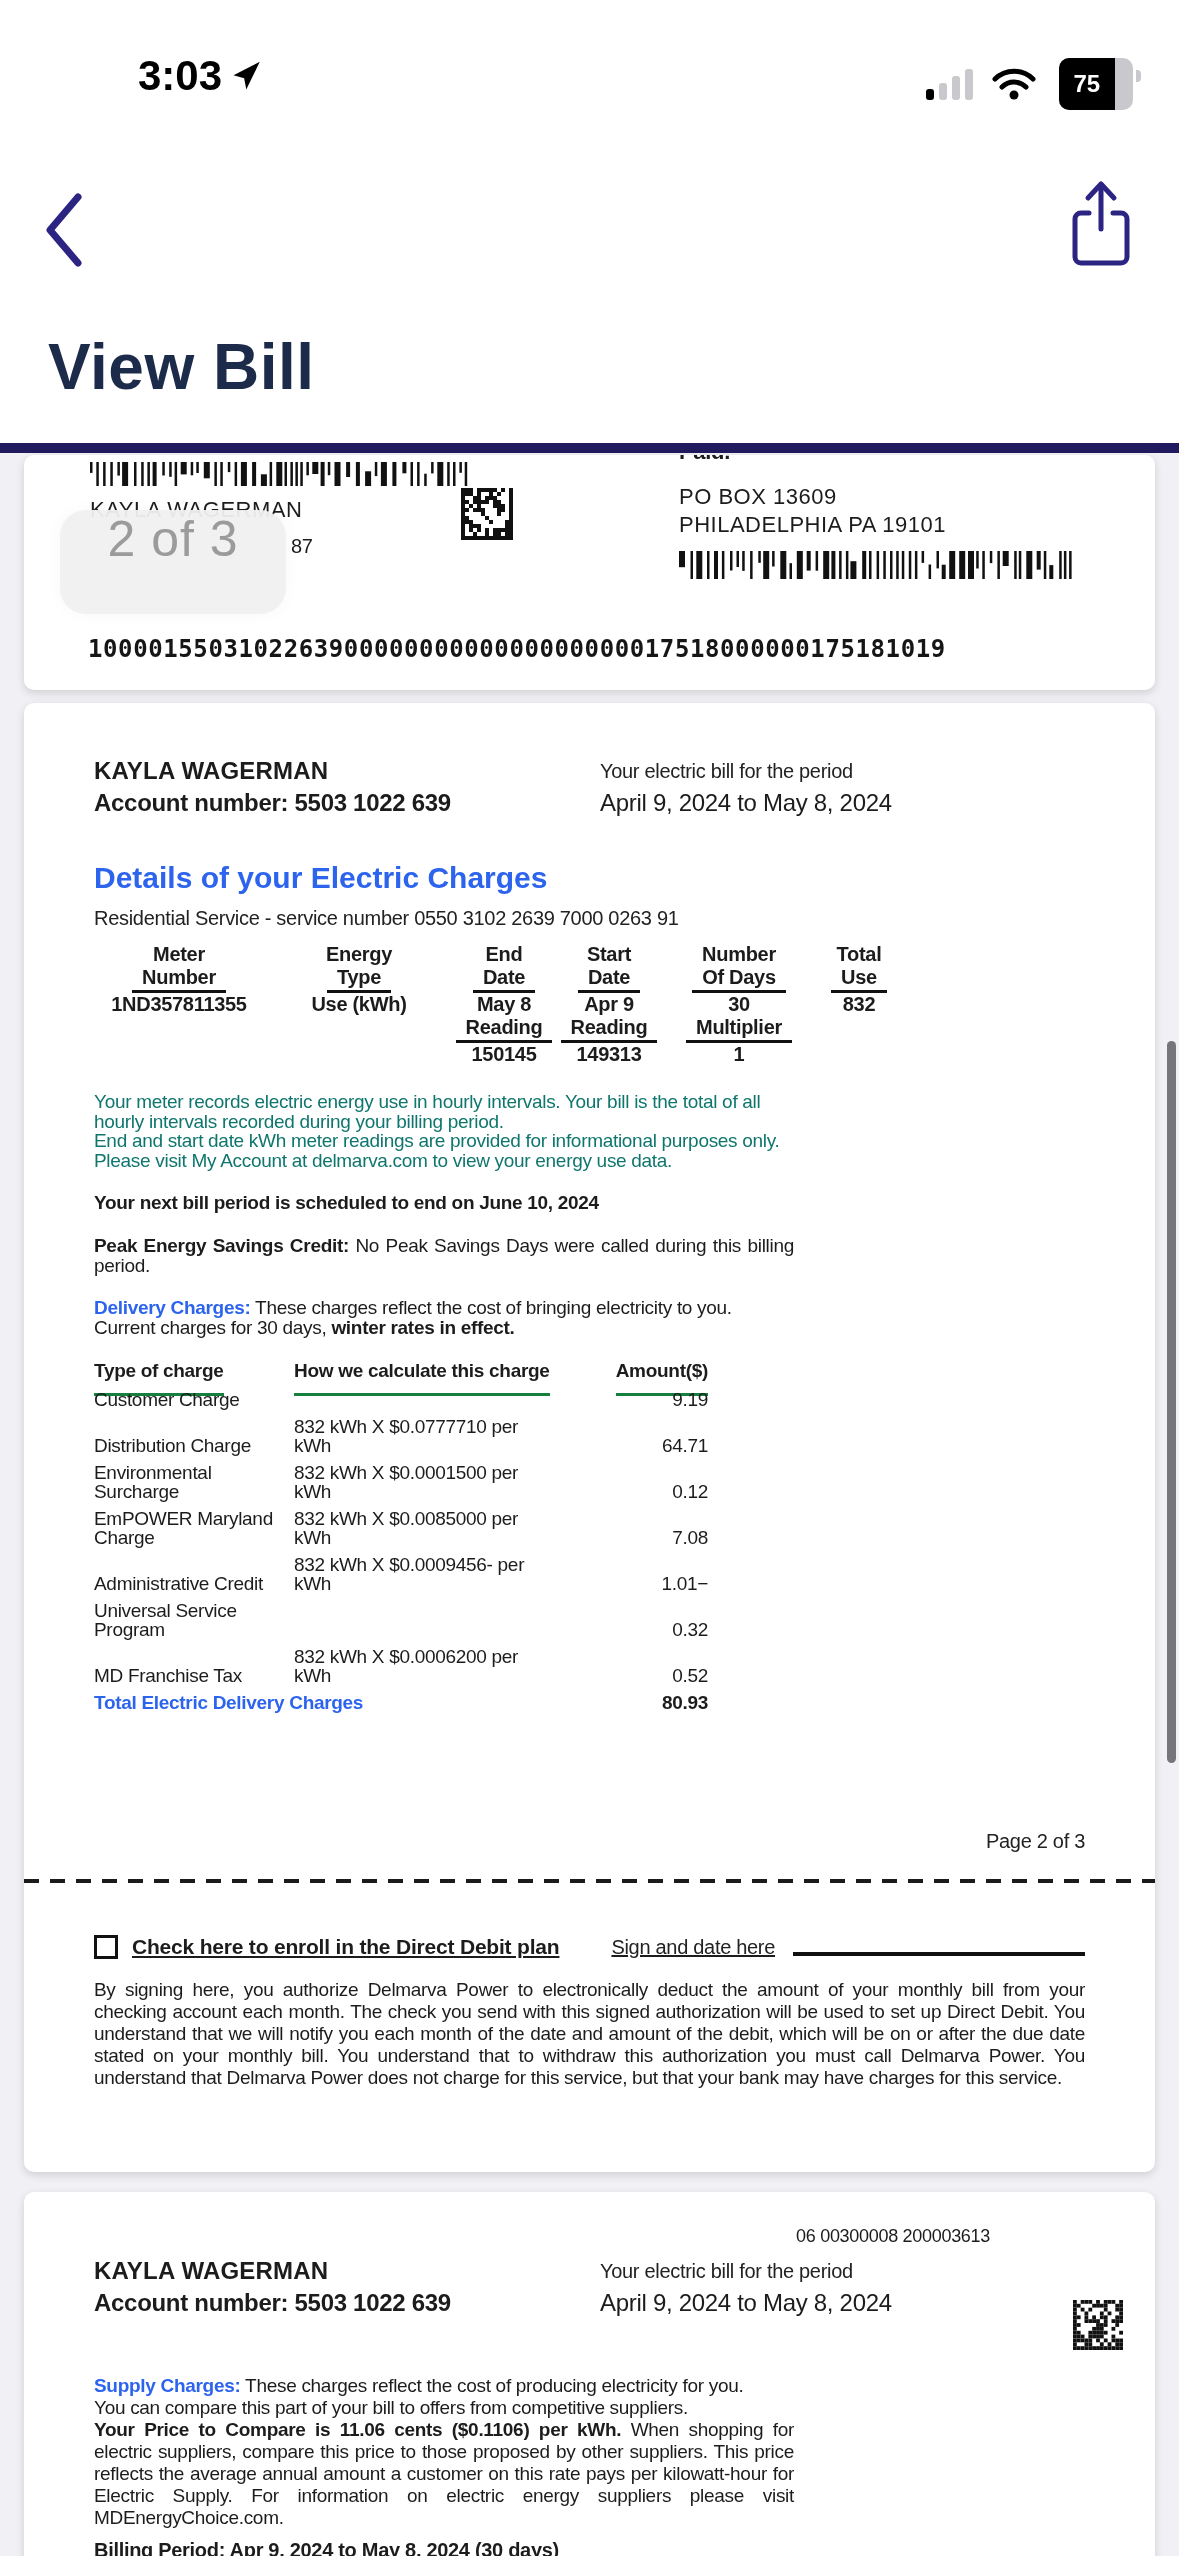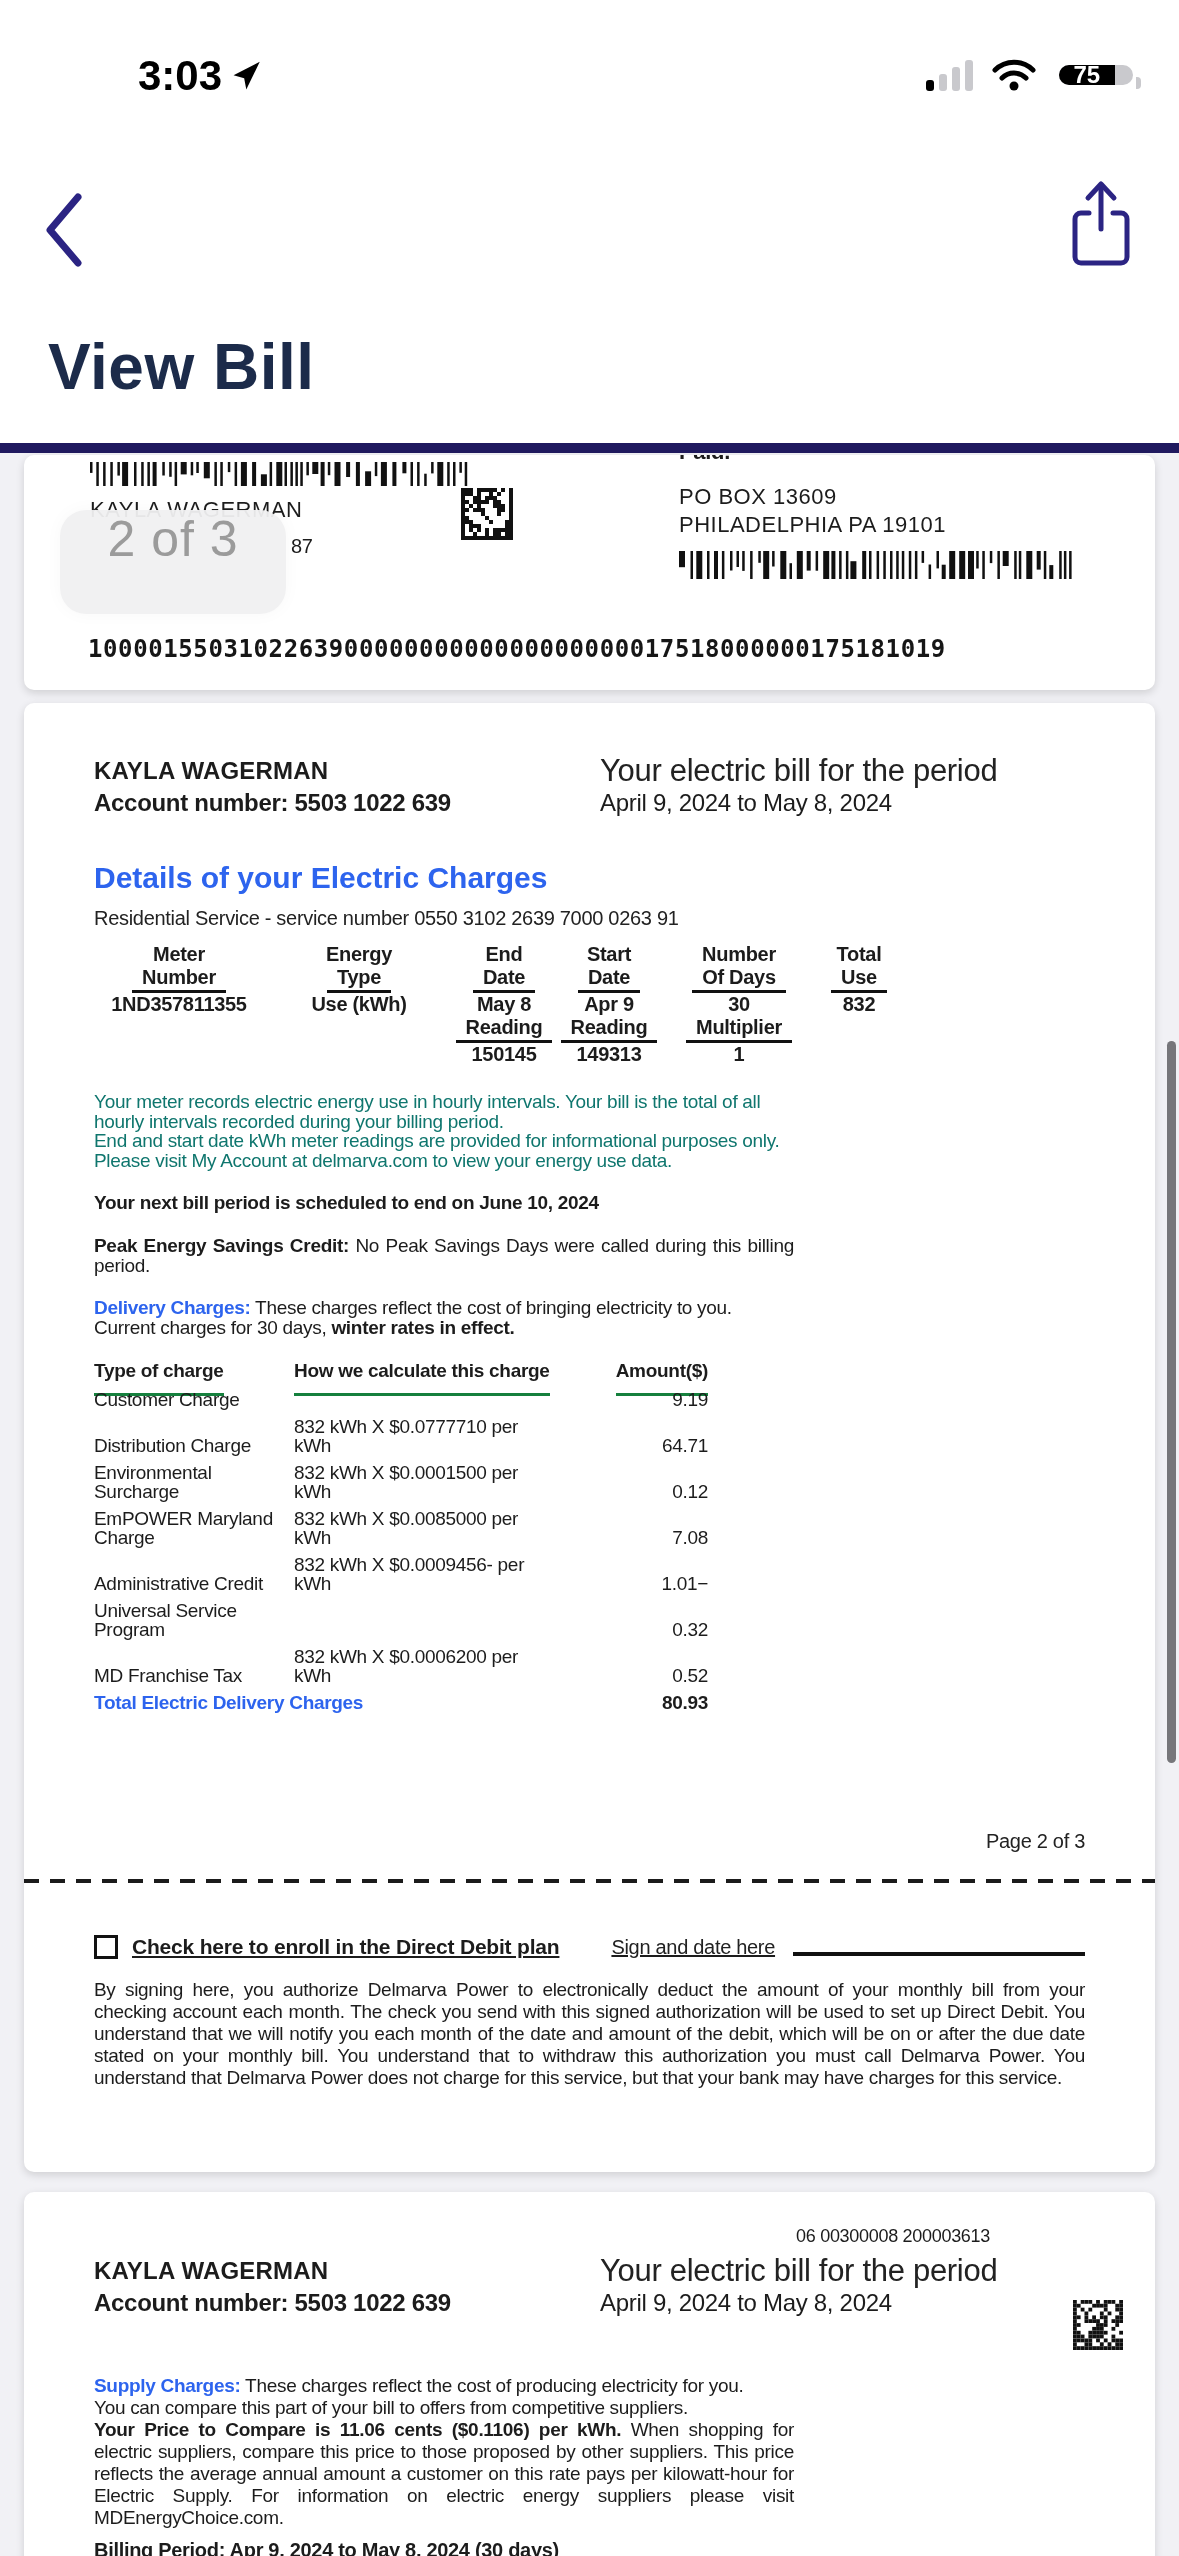--- a/index.html
+++ b/index.html
@@ -11,21 +11,21 @@
   }
   
   .statusbar { position:absolute; top:0; left:0; right:0; height:110px; }
   .time { position:absolute; left:138px; top:52px; font-size:42px; font-weight:bold; color:#000; letter-spacing:0; display:flex; align-items:center; gap:8px;}
   .loc-arrow { width:34px; height:34px; display:inline-block; }
   .sb-right { position:absolute; right:46px; top:58px; display:flex; align-items:center; gap:18px; }
   .sig { display:flex; align-items:flex-end; gap:5px; height:32px; }
   .sig span { width:8px; border-radius:3px; background:#c9c9cd; display:inline-block; }
   .sig .b1 { height:11px; background:#000; } .sig .b2 { height:17px; } .sig .b3 { height:24px; } .sig .b4 { height:31px; }
   .wifi { width:46px; height:34px; }
-  .batt { position:relative; width:74px; height:20px; margin-left:4px; }
+  .batt { position:relative; width:74px; height:52px; margin-left:4px; }
   .batt-body { position:absolute; inset:0; border-radius:10px; background:#c9c9cd; overflow:hidden; }
   .batt-fill { position:absolute; left:0; top:0; bottom:0; width:75%; background:#000; border-radius:10px 0 0 10px;
                display:flex; align-items:center; justify-content:center; color:#fff; font-size:24px; font-weight:bold; }
   .batt-cap { position:absolute; right:-8px; top:12px; width:5px; height:12px; background:#c9c9cd; border-radius:0 4px 4px 0; }
   
   .navrow { position:absolute; top:185px; left:0; right:0; height:90px; }
   .back-btn { position:absolute; left:34px; top:0; width:70px; height:90px; cursor:pointer; }
   .share-btn { position:absolute; right:38px; top:-8px; width:80px; height:100px; cursor:pointer; }
   .page-title { position:absolute; left:48px; top:330px; font-size:64px; font-weight:600; color:#1c2b4a; letter-spacing:0.5px; }
   .navline { position:absolute; top:443px; left:0; right:0; height:10px; background:#201a5f; }
@@ -49,21 +49,21 @@
   .c1-addr { margin-top:19px; font-size:22px; line-height:28px; letter-spacing:0.5px; }
   .c1-barcode2 { position:absolute; left:655px; top:96px; }
   .c1-ocr { position:absolute; left:64px; top:180px; font-family:"DejaVu Sans Mono", monospace;
             font-size:24px; font-weight:bold; letter-spacing:0.6px; color:#161616; }
   
   .card2 { top:250px; height:1469px; padding:52px 70px 0 70px; overflow:hidden; }
   .bill-head { display:flex; }
   .bill-head .left { width:506px; }
   .bill-name { font-size:24px; font-weight:bold; letter-spacing:0.2px; line-height:32px; }
   .bill-acct { font-size:24px; font-weight:bold; line-height:32px; }
-  .bill-period-label { font-size:31px; line-height:32px; color:#222; }
+  .bill-period-label { font-size:20px; line-height:32px; color:#222; }
   .bill-period-dates { font-size:24px; font-weight:normal; line-height:32px; }
   .sec-heading { margin-top:42px; font-size:30px; font-weight:bold; color:#2d64ee; letter-spacing:0; }
   .svc-lines { margin-top:10px; font-size:20px; line-height:26px; color:#222; }
   .meter-tbl { margin-top:12px; display:grid; grid-template-columns:170px 190px 100px 110px 150px 90px; font-size:20px; line-height:23px; }
   .meter-tbl > div { text-align:center; }
   .mh { font-weight:bold; }
   .mh .u { display:inline-block; border-bottom:3px solid #111; padding:0 10px 1px 10px; }
   .mval { font-weight:bold; }
   .notes { margin-top:26px; width:700px; font-size:19px; line-height:19.5px; color:#0f766e; }
   .notes p { margin-bottom:0; }

